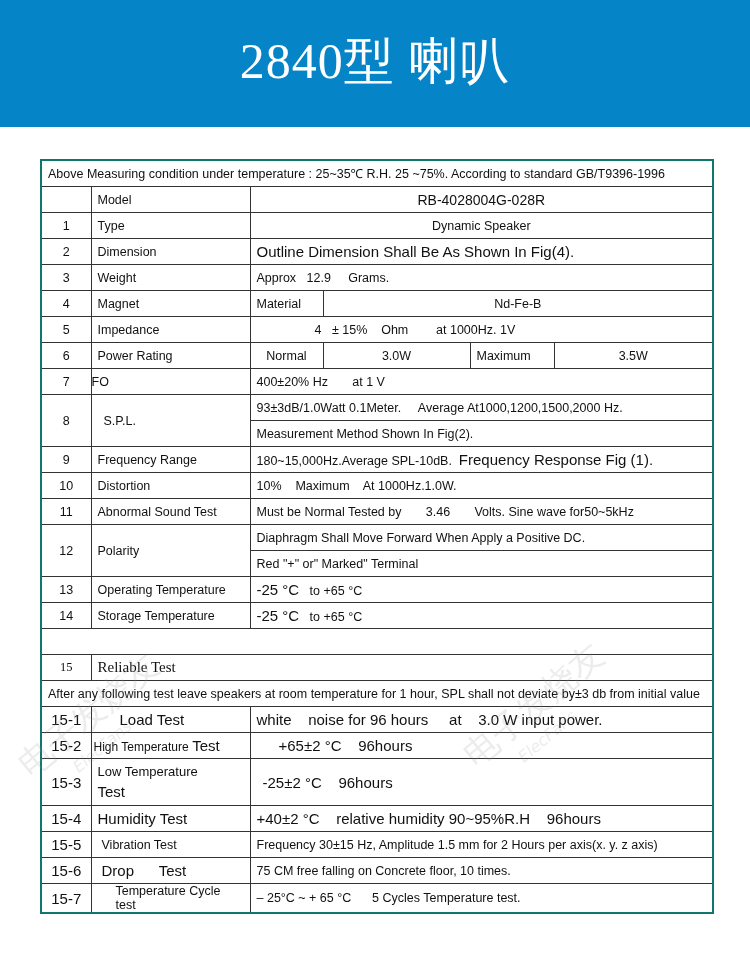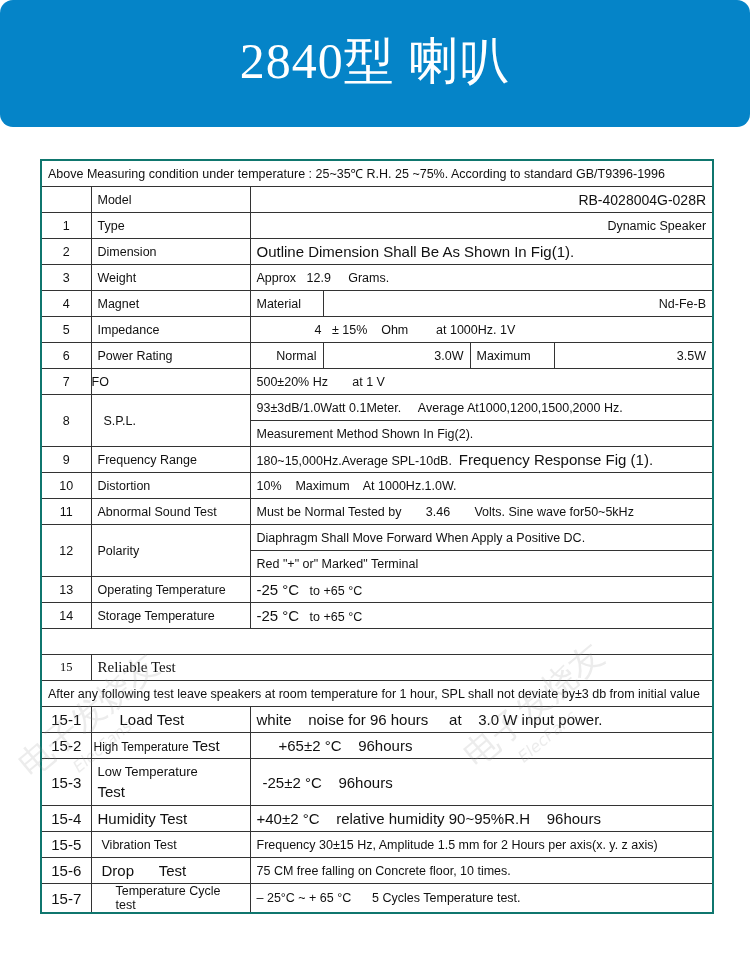--- a/index.html
+++ b/index.html
@@ -1,31 +1,31 @@
 <!DOCTYPE html>
 <html><head>
 <meta charset="utf-8">
 <style>
   html, body { margin: 0; padding: 0; background: #ffffff; }
   body { width: 750px; height: 975px; position: relative; overflow: hidden;
          font-family: "Liberation Sans", sans-serif; color: #111; }
   .banner { position: absolute; left: 0; top: 0; width: 750px; height: 127px; background: #0584c8;
-            display: flex; align-items: center; justify-content: center; border-radius: 13px; }
+            display: flex; align-items: center; justify-content: center; }
   .banner-title { color: #ffffff; font-family: "Liberation Serif", "DejaVu Serif", serif; font-size: 50px;
                   letter-spacing: 1px; margin-top: -4px; }
   .watermark { position: absolute; color: rgba(150,150,150,0.18); font-size: 34px; font-family: "DejaVu Sans", sans-serif;
                transform: rotate(-40deg); pointer-events: none; white-space: nowrap; }
   .watermark .sub { font-size: 16px; display: block; margin-left: 40px; font-style: italic; }
   table.spec { position: absolute; left: 40px; top: 159px; width: 672px; border-collapse: collapse;
                border: 2px solid #0f766e; font-size: 12.5px; table-layout: fixed; }
   table.spec td { border: 1px solid #333; padding: 0 6px; height: 25px; vertical-align: middle; }
   .c-num { text-align: center; }
   .big { font-size: 15px; }
   .med { font-size: 14px; }
-  .center { text-align: right; }
+  .center { text-align: center; }
   .heavy-top td { border-top: 2px solid #222; font-family: Liberation Serif, serif; }
   .note { height: 23px; padding-top: 2px; line-height: 24px; }
   .gap { height: 23px; }
 </style>
 </head>
 <body>
 
 <div class="banner">
   <div class="banner-title">2840型  喇叭</div>
 </div>
@@ -49,21 +49,21 @@
     <td colspan="4" class="center med">RB-4028004G-028R</td>
   </tr>
   <tr>
     <td class="c-num">1</td>
     <td>Type</td>
     <td colspan="4" class="center">Dynamic Speaker</td>
   </tr>
   <tr>
     <td class="c-num">2</td>
     <td>Dimension</td>
-    <td colspan="4" class="big">Outline Dimension Shall Be As Shown In Fig(1).</td>
+    <td colspan="4" class="big">Outline Dimension Shall Be As Shown In Fig(4).</td>
   </tr>
   <tr>
     <td class="c-num">3</td>
     <td>Weight</td>
     <td colspan="4" style="white-space:pre">Approx   12.9     Grams.</td>
   </tr>
   <tr>
     <td class="c-num">4</td>
     <td>Magnet</td>
     <td>Material</td>
@@ -78,21 +78,21 @@
     <td class="c-num">6</td>
     <td>Power Rating</td>
     <td class="center">Normal</td>
     <td class="center">3.0W</td>
     <td>Maximum</td>
     <td class="center">3.5W</td>
   </tr>
   <tr>
     <td class="c-num">7</td>
     <td style="padding-left:0">FO</td>
-    <td colspan="4" style="white-space:pre">500±20% Hz       at 1 V</td>
+    <td colspan="4" style="white-space:pre">400±20% Hz       at 1 V</td>
   </tr>
   <tr>
     <td rowspan="2" class="c-num">8</td>
     <td rowspan="2" style="padding-left:12px">S.P.L.</td>
     <td colspan="4" style="white-space:pre">93±3dB/1.0Watt 0.1Meter.     Average At1000,1200,1500,2000 Hz.</td>
   </tr>
   <tr>
     <td colspan="4">Measurement Method Shown In Fig(2).</td>
   </tr>
   <tr>

